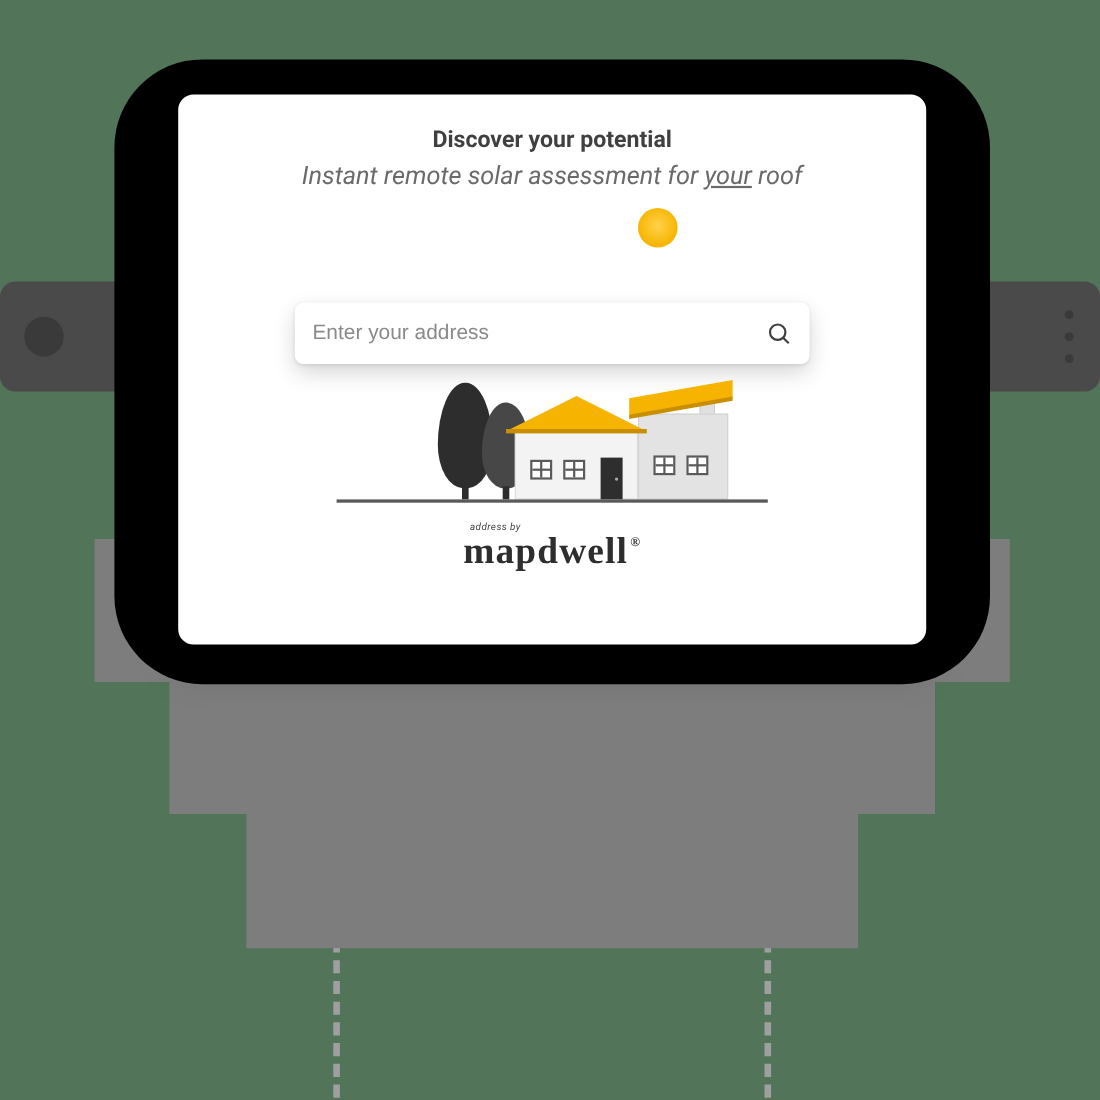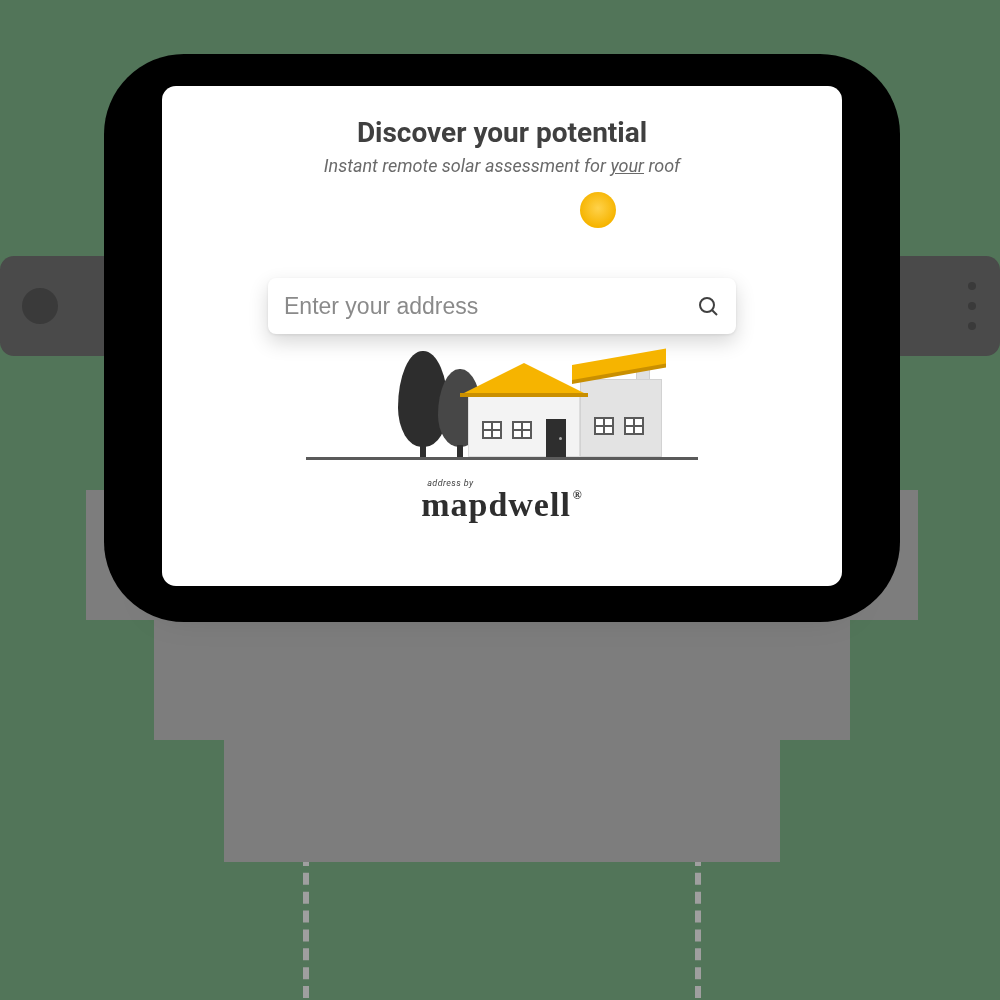--- a/index.html
+++ b/index.html
@@ -76,27 +76,27 @@
     width: 680px;
     height: 500px;
     background: #fff;
     border-radius: 14px;
     box-shadow: 0 18px 40px rgba(0,0,0,.25);
     padding: 28px 34px 20px;
     text-align: center;
   }
 
   .title {
-    font-size: 28px;
+    font-size: 21px;
     font-weight: 700;
     color: #404040;
     margin-top: 2px;
   }
   .subtitle {
-    font-size: 18px;
+    font-size: 23px;
     font-style: italic;
     color: #6a6a6a;
     margin-top: 6px;
   }
   .subtitle .u { text-decoration: underline; }
 
   .scene {
     position: relative;
     width: 100%;
     height: 270px;
@@ -120,21 +120,21 @@
     border-radius: 8px;
     box-shadow: 0 8px 20px rgba(0,0,0,.16), 0 1px 3px rgba(0,0,0,.08);
     display: flex;
     align-items: center;
     padding: 0 16px;
   }
   .searchbar input {
     flex: 1;
     border: none;
     outline: none;
-    font-size: 23px;
+    font-size: 19px;
     color: #737373;
     background: transparent;
   }
   .searchbar input::placeholder { color: #8a8a8a; }
   .search-icon { width: 24px; height: 24px; color:#404040; flex: 0 0 auto; }
 
   
   .house {
     position: absolute;
     left: 110px; right: 110px; top: 146px; bottom: 0;

